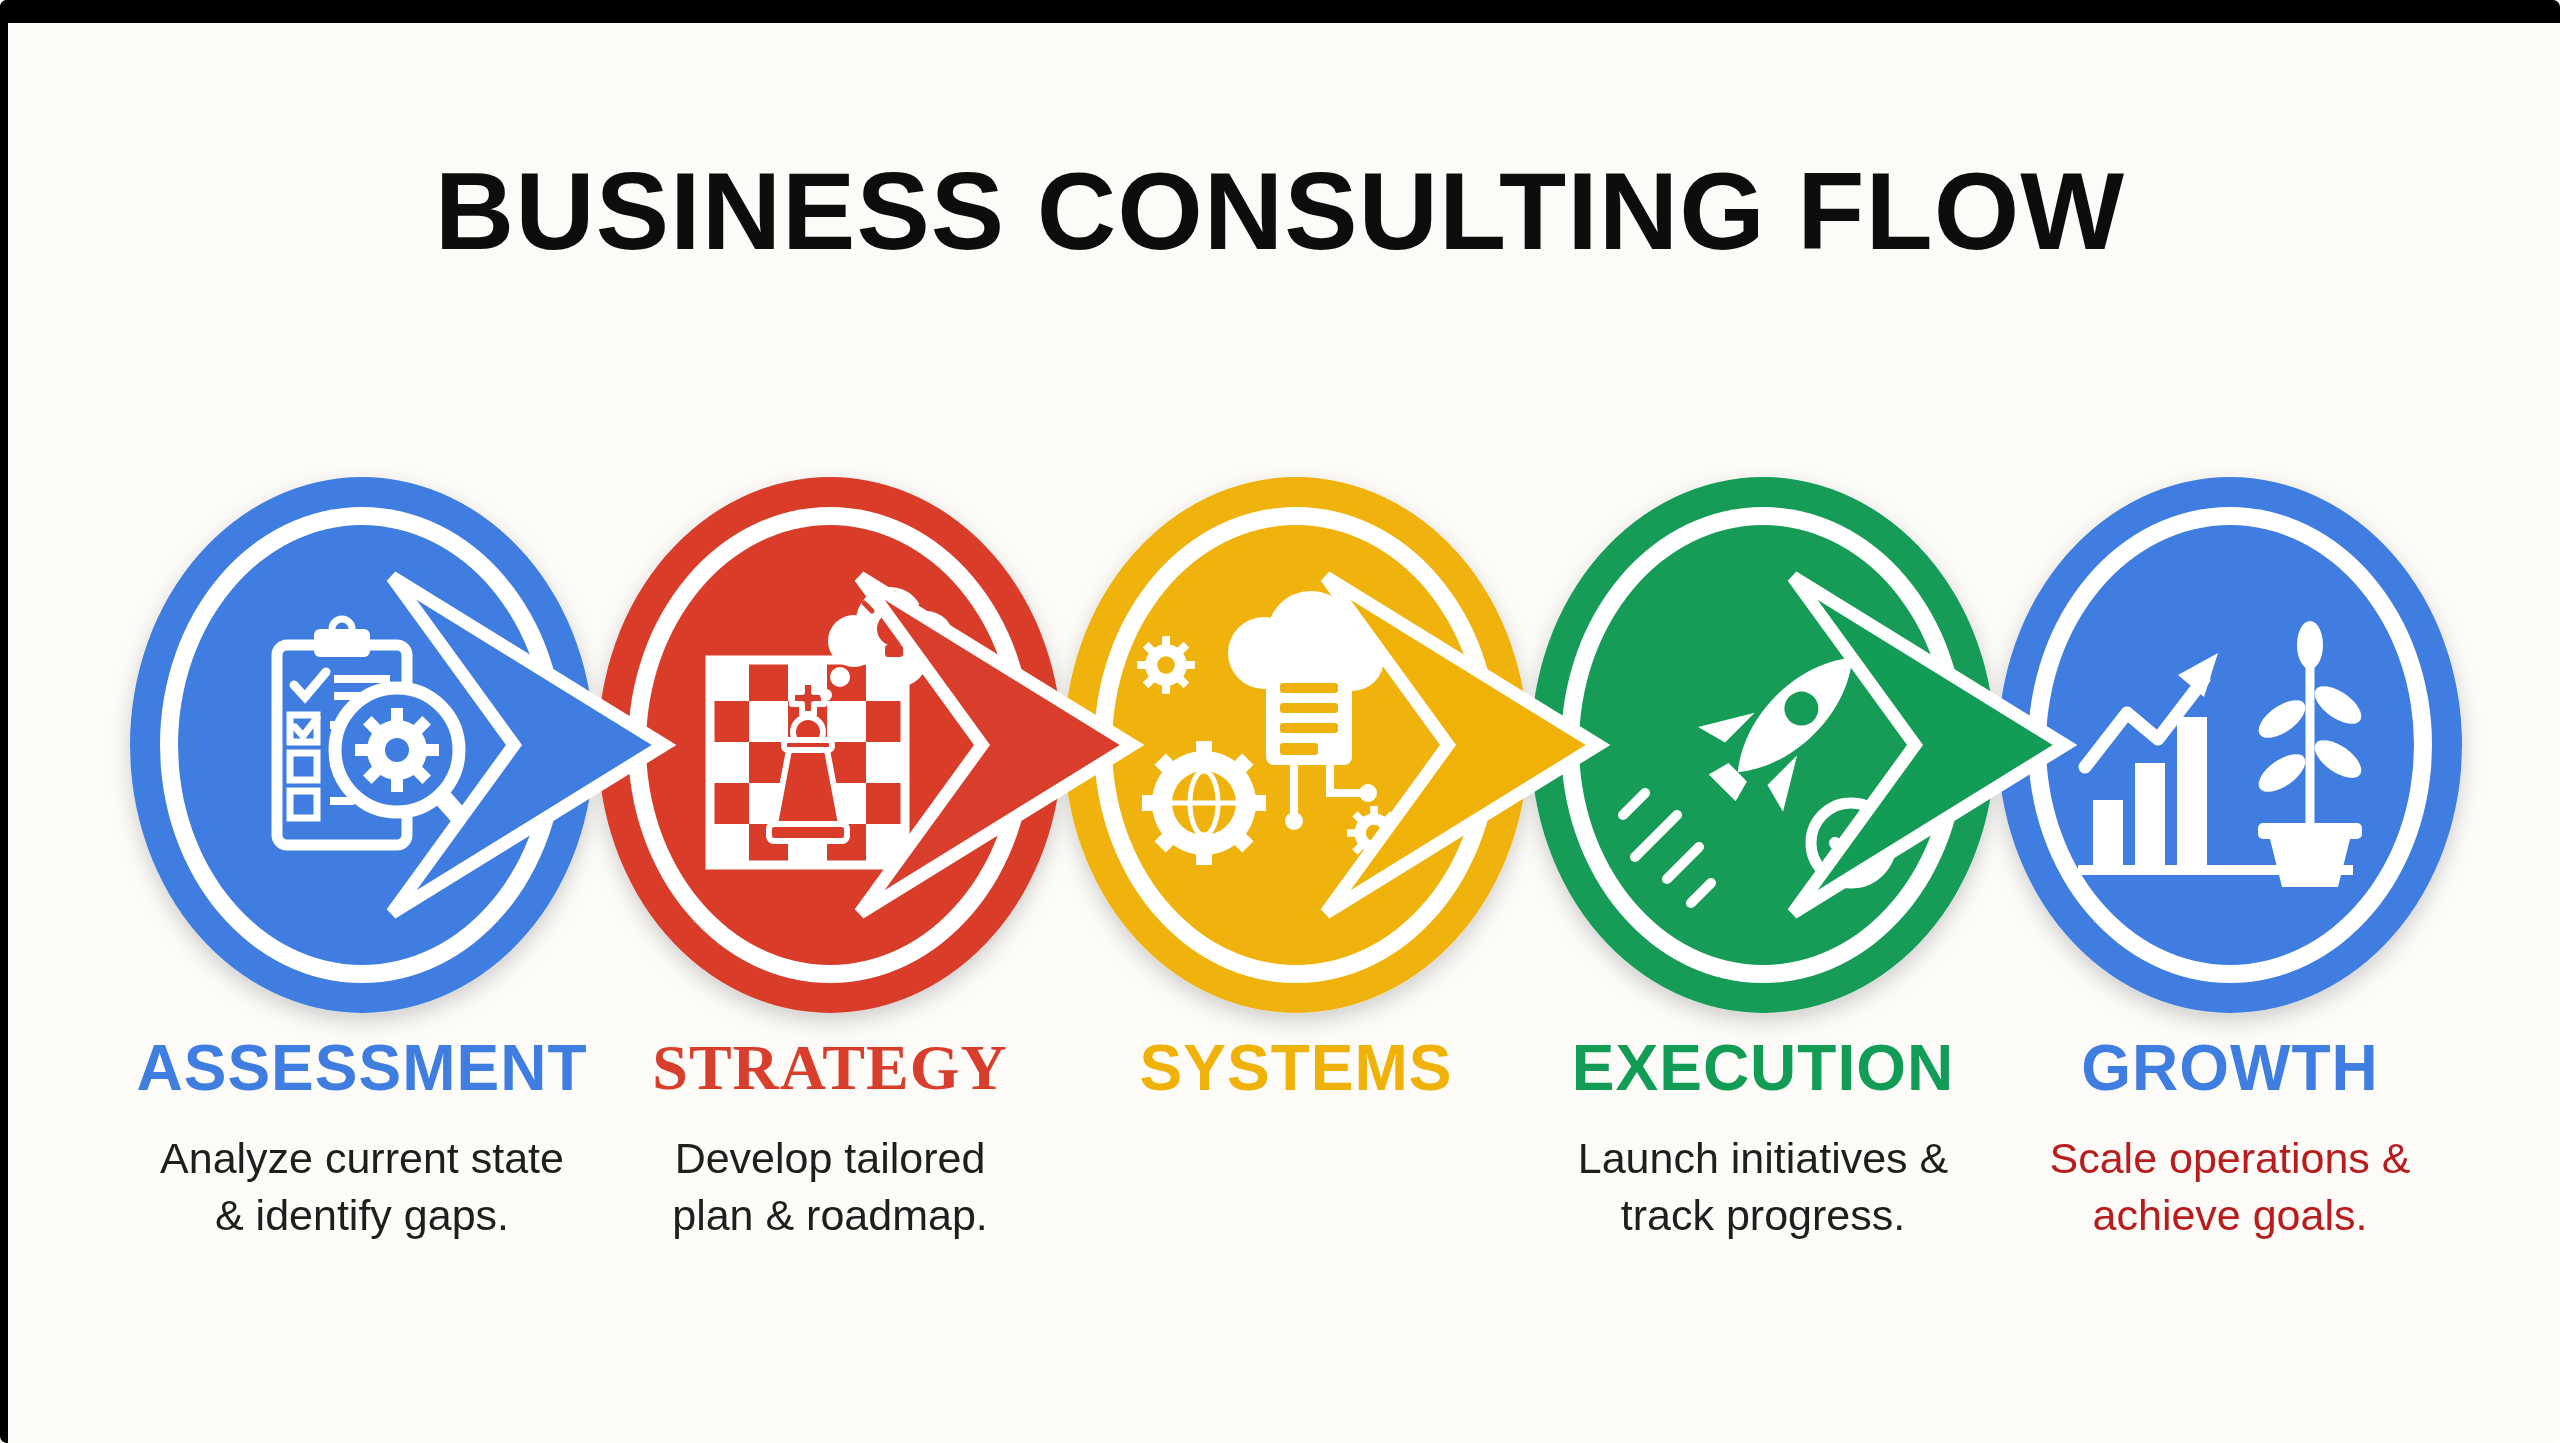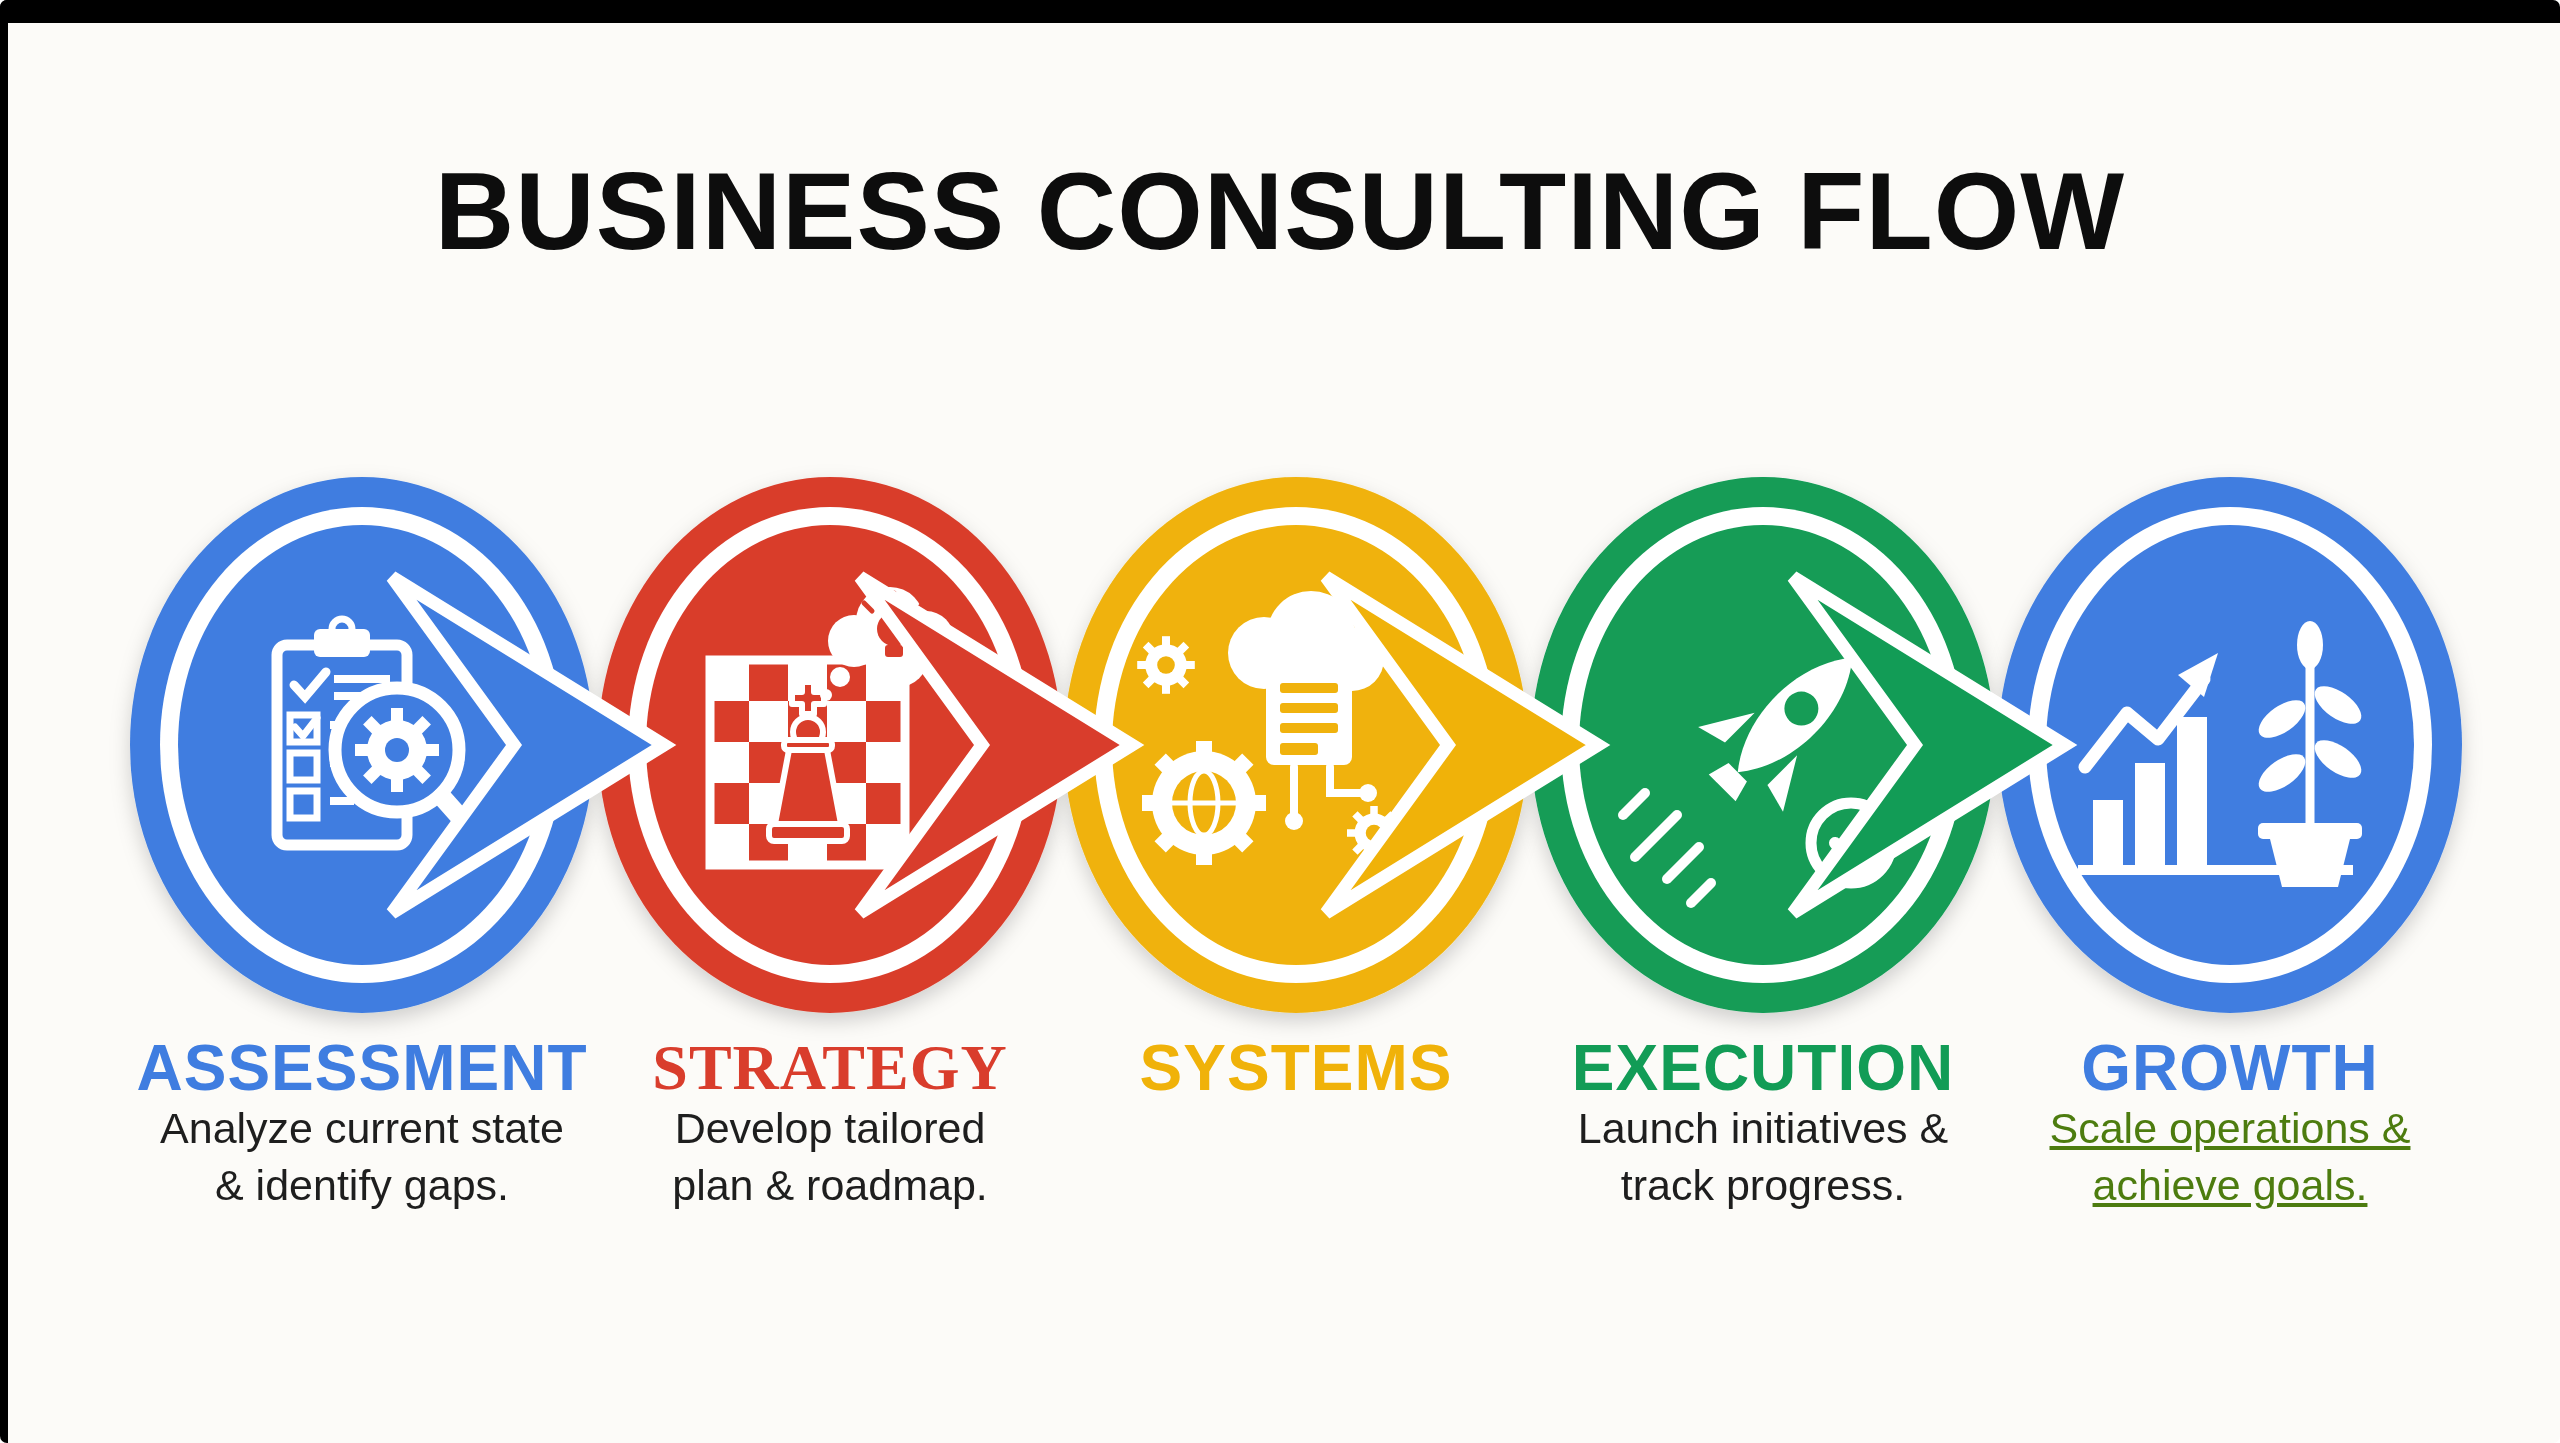--- a/index.html
+++ b/index.html
@@ -13,21 +13,21 @@
   .diagram{position:absolute;left:0;top:430px;width:2560px;height:640px;}
   .labels{position:absolute;left:0;top:1036px;width:2224px;height:320px;}
   .step-col{position:absolute;top:0;width:520px;text-align:center;}
   .step-col:nth-child(1){left:102px}
   .step-col:nth-child(2){left:570px}
   .step-col:nth-child(3){left:1036px}
   .step-col:nth-child(4){left:1503px}
   .step-col:nth-child(5){left:1970px}
   .step-name{font-size:64px;font-weight:bold;letter-spacing:1px;white-space:nowrap;
              line-height:1;}
-  .step-desc{font-size:43px;line-height:1.33;white-space:nowrap;text-align:center;}
+  .step-desc{margin-top:30px;font-size:43px;line-height:1.33;white-space:nowrap;text-align:center;}
 </style>
 </head>
 <body>
 
 <div class="page" style="background-color: rgb(252, 251, 248);">
 
   <h1 class="title" style="color: rgb(13, 13, 13);">BUSINESS CONSULTING FLOW</h1>
 
   <svg class="diagram" viewBox="0 0 2560 640" xmlns="http://www.w3.org/2000/svg">
     <defs>
@@ -273,21 +273,21 @@
     </div>
     <div class="step-col">
       <div class="step-name" style="color: rgb(18, 156, 86);">EXECUTION</div>
       <div class="step-desc" style="color: rgb(30, 30, 30);">
         <div>Launch initiatives &amp;</div>
         <div>track progress.</div>
       </div>
     </div>
     <div class="step-col">
       <div class="step-name" style="color: rgb(63, 125, 224);">GROWTH</div>
-      <div class="step-desc" style="color: #4d7c0f; text-decoration: underline;">
+      <div class="step-desc" style="color: #b91c1c;">
         <div>Scale operations &amp;</div>
         <div>achieve goals.</div>
       </div>
     </div>
   </div>
 
   <div class="top-bar" style="background-color: rgb(0, 0, 0);"></div>
   <div class="left-bar" style="background-color: rgb(0, 0, 0);"></div>
 </div>
 

